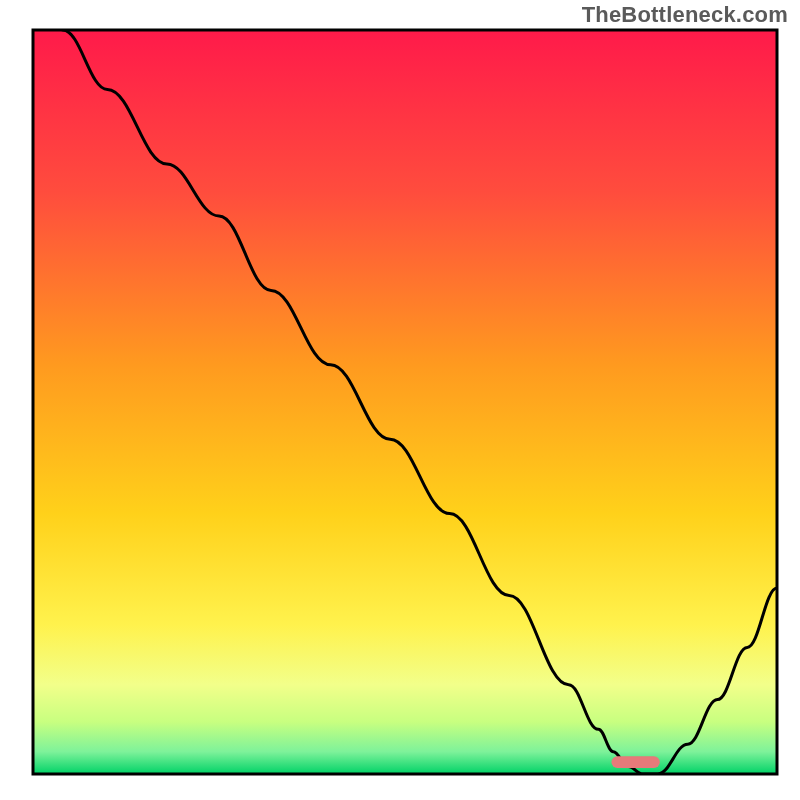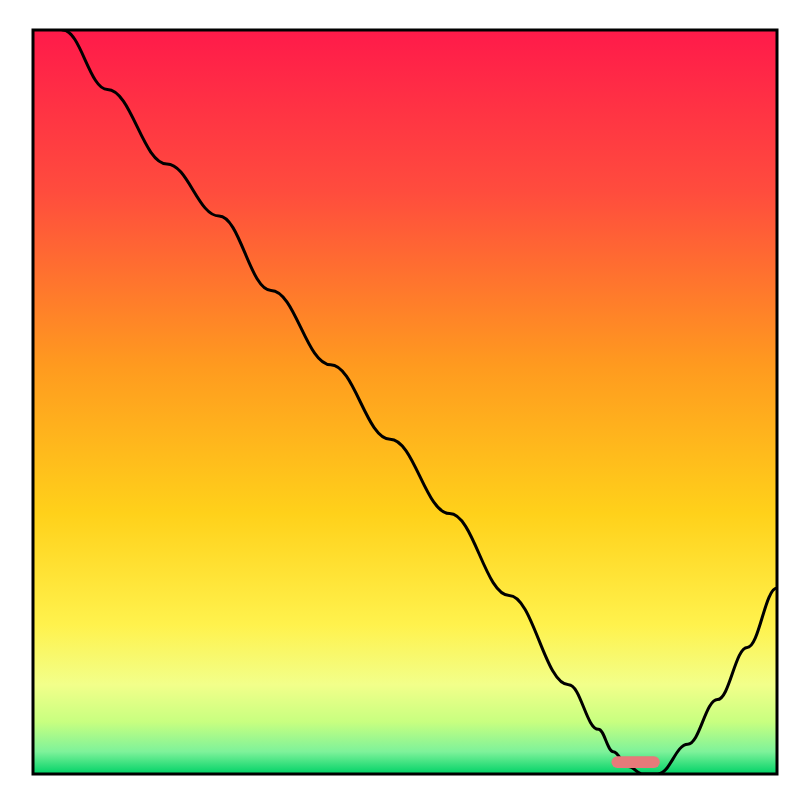--- a/index.html
+++ b/index.html
@@ -54,13 +54,14 @@
 
   <rect x="33" y="30" width="744" height="744" fill="none" stroke="#000000" stroke-width="3"></rect>
 
   <g clip-path="url(#plot-clip)">
     <path id="curve-path" fill="none" stroke="#000000" stroke-width="3" stroke-linecap="round" stroke-linejoin="round" d="M 62.760000000000005 30 C 80.61600000000001 30 89.54400000000001 89.51999999999997 107.4 89.51999999999997 C 131.208 89.51999999999997 143.112 163.92000000000004 166.92 163.92000000000004 C 187.752 163.92000000000004 198.168 216 219 216 C 239.83200000000002 216 250.24800000000002 290.4 271.08000000000004 290.4 C 294.88800000000003 290.4 306.79200000000003 364.79999999999995 330.6 364.79999999999995 C 354.408 364.79999999999995 366.312 439.20000000000005 390.12 439.20000000000005 C 413.928 439.20000000000005 425.83200000000005 513.6 449.64000000000004 513.6 C 473.44800000000004 513.6 485.35200000000003 595.44 509.16 595.44 C 532.968 595.44 544.872 684.72 568.68 684.72 C 580.584 684.72 586.5360000000001 729.36 598.44 729.36 C 604.392 729.36 607.368 751.68 613.32 751.68 C 619.272 751.68 622.248 766.56 628.2 766.56 C 634.152 766.56 637.1279999999999 774 643.0799999999999 774 C 649.0319999999999 774 652.0079999999999 774 657.9599999999999 774 C 669.8639999999999 774 675.816 744.24 687.72 744.24 C 699.624 744.24 705.576 699.6 717.48 699.6 C 729.384 699.6 735.336 647.52 747.24 647.52 C 759.144 647.52 765.096 588 777 588"></path>
 
     <rect id="marker-pill" rx="5.952" ry="5.952" fill="#e67a7a" x="611.46" y="756.144" width="48.36" height="11.904"></rect>
   </g>
 </svg>
 
+<div class="watermark">TheBottleneck.com</div>
 </div>
 
 </body></html>

